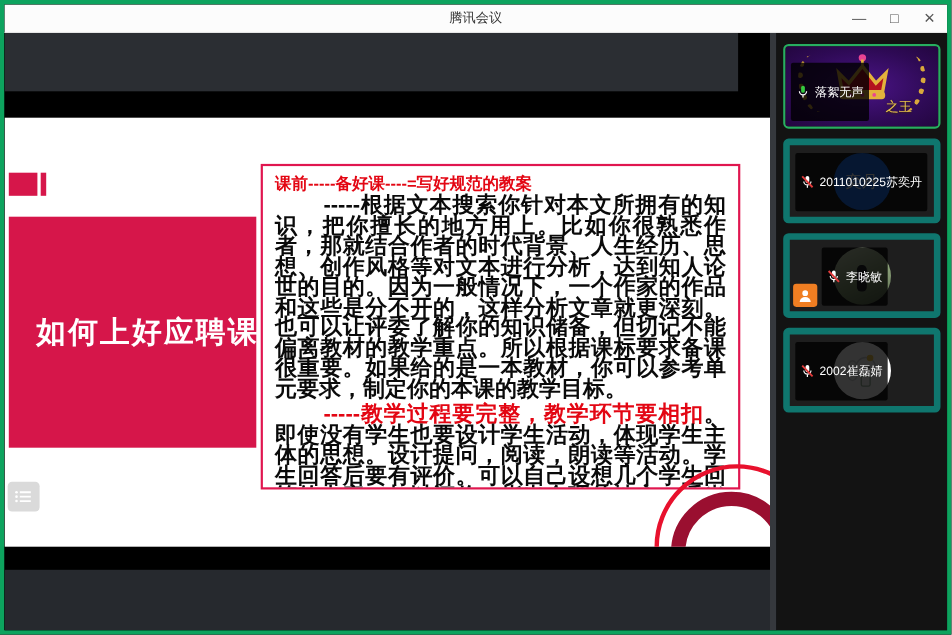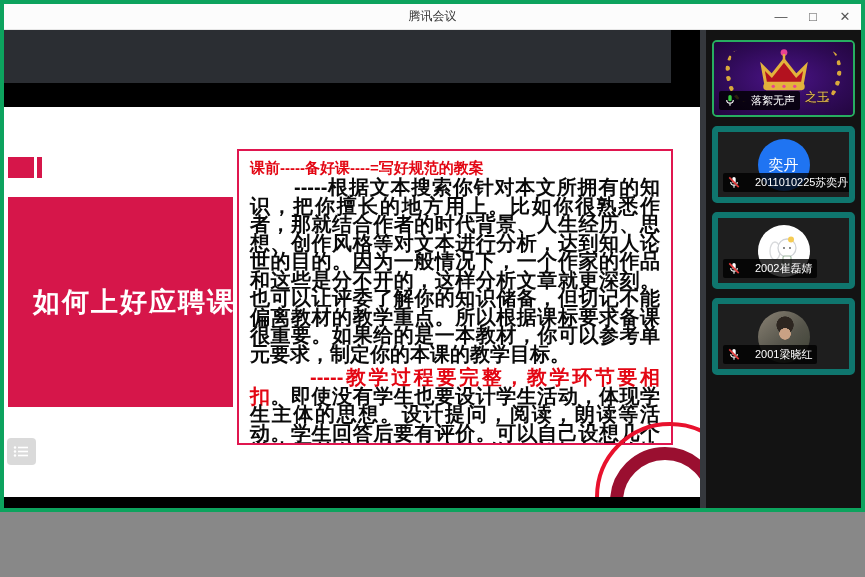--- a/index.html
+++ b/index.html
@@ -1,17 +1,17 @@
 <!DOCTYPE html>
 <html><head>
 <meta charset="utf-8">
 <style>
   html,body{margin:0;padding:0;background:#888;}
   *{box-sizing:border-box;}
-  .window{position:relative;width:865px;height:512px;border:4px solid #0DA35E;background:#000;
+  .window{position:relative;width:865px;height:577px;border:4px solid #0DA35E;background:#000;
           font-family:"Liberation Sans",sans-serif;overflow:hidden;}
   
   .titlebar{height:26px;background:#fcfcfc;border-bottom:1px solid #e6e6e6;
             display:flex;align-items:center;justify-content:center;position:relative;}
   .title{font-size:12px;color:#333;}
   .controls{position:absolute;right:8px;top:0;height:100%;display:flex;align-items:center;gap:16px;}
   .ctl{width:16px;text-align:center;color:#555;font-size:13px;line-height:16px;cursor:default;}
   
   .content{display:flex;height:543px;}
   .main{position:relative;width:702px;height:543px;background:#000;overflow:hidden;}
@@ -24,38 +24,38 @@
   .red-bar{position:absolute;left:33px;top:50px;width:5px;height:21px;background:#D6164A;}
   .banner{position:absolute;left:4px;top:90px;width:225px;height:210px;background:#D6164A;
           display:flex;align-items:center;justify-content:center;padding-left:28px;}
   .banner span{color:#fff;font-size:27px;font-weight:bold;letter-spacing:2px;white-space:nowrap;}
   .textbox{position:absolute;left:233px;top:42px;width:436px;height:296px;border:2px solid #E0164F;
            padding:7px 11px;overflow:hidden;background:#fff;}
   .tb-title{color:#E30613;font-weight:bold;font-size:15px;text-align:left;line-height:20px;}
   .tb-para{margin:0;font-size:20px;line-height:18.5px;color:#0a0a0a;text-align:justify;
            text-indent:2.2em;font-weight:600;}
   .tb-para + .tb-para{margin-top:5px;}
-  .tb-para .red{color:#E30613;font-weight:bold;margin-left:16px;}
+  .tb-para .red{color:#E30613;font-weight:bold;}
   .arc{position:absolute;border-radius:50%;}
   .arc.dark{right:-20px;bottom:-60px;width:110px;height:110px;border:13px solid #9A0F30;}
   .arc.bright{right:-45px;bottom:-75px;width:150px;height:150px;border:4px solid #E8112D;}
   
   .panel-btn{position:absolute;left:3px;top:408px;width:29px;height:27px;background:rgba(205,205,205,.75);
              border-radius:4px;display:flex;align-items:center;justify-content:center;cursor:pointer;}
   .share-label{position:absolute;left:3px;top:521px;height:20px;background:#000;display:flex;
                align-items:center;gap:4px;padding:0 8px 0 4px;color:#fff;font-size:13px;white-space:nowrap;}
   
   .sidebar{width:155px;height:543px;background:#131313;padding:10px 0 0 6px;overflow:hidden;}
   .tile{position:relative;width:143px;height:77px;background:#1E1E1E;border:6px solid #0f766e;
         border-radius:5px;margin-bottom:9px;overflow:hidden;cursor:pointer;}
   .tile.speaking{border:2px solid #27AE60;}
   .avatar{position:absolute;left:50%;top:7px;transform:translateX(-50%);width:52px;height:52px;
           border-radius:50%;display:flex;align-items:center;justify-content:center;overflow:hidden;}
-  .namebar{position:absolute;left:5px;bottom:5px;display:flex;align-items:center;gap:15px;
-           background:rgba(0,0,0,.8);padding:2px 5px;border-radius:2px;color:#fff;font-size:11px;
+  .namebar{position:absolute;left:5px;bottom:5px;display:flex;align-items:center;gap:5px;
+           background:rgba(0,0,0,.8);padding:19px 5px;border-radius:2px;color:#fff;font-size:11px;
            white-space:nowrap;max-width:132px;overflow:hidden;}
   
   .av-blue{background:#1F74F2;color:#fff;font-size:15px;}
   .av-photo-outdoor{background:linear-gradient(155deg,#cdd8bc,#8aa077 55%,#5a6a50);}
   .av-photo-outdoor::after{content:"";width:9px;height:24px;background:#23262b;border-radius:4px;
            display:block;margin-top:4px;}
   .av-plush{background:
       radial-gradient(circle at 64% 26%,#f0afc9 0 24%,transparent 25%),
       radial-gradient(circle at 30% 42%,#474754 0 14%,transparent 15%),
       radial-gradient(circle at 52% 62%,#ffffff 0 40%,transparent 41%),
@@ -161,20 +161,38 @@
           <svg width="12" height="13" viewBox="0 0 14 15">
             <rect x="5" y="1" width="4" height="7.5" rx="2" fill="#fff"></rect>
             <path d="M3.2 6.8 a3.8 3.8 0 0 0 7.6 0" fill="none" stroke="#fff" stroke-width="1.3"></path>
             <line x1="7" y1="11" x2="7" y2="13.5" stroke="#fff" stroke-width="1.3"></line>
             <line x1="1.5" y1="1.5" x2="12.5" y2="13" stroke="#E23B3B" stroke-width="2"></line>
           </svg>
           <span>2011010225苏奕丹</span>
         </div>
       </div>
 
+      <div class="tile">
+        <div class="avatar av-photo-outdoor"></div>
+        <div class="badge-person">
+          <svg width="14" height="14" viewBox="0 0 14 14">
+            <circle cx="7" cy="4.5" r="2.6" fill="#fff"></circle>
+            <path d="M2 12.5 a5 4.5 0 0 1 10 0 Z" fill="#fff"></path>
+          </svg>
+        </div>
+        <div class="namebar shifted">
+          <svg width="12" height="13" viewBox="0 0 14 15">
+            <rect x="5" y="1" width="4" height="7.5" rx="2" fill="#fff"></rect>
+            <path d="M3.2 6.8 a3.8 3.8 0 0 0 7.6 0" fill="none" stroke="#fff" stroke-width="1.3"></path>
+            <line x1="7" y1="11" x2="7" y2="13.5" stroke="#fff" stroke-width="1.3"></line>
+            <line x1="1.5" y1="1.5" x2="12.5" y2="13" stroke="#E23B3B" stroke-width="2"></line>
+          </svg>
+          <span>李晓敏</span>
+        </div>
+      </div>
 
 
       <div class="tile">
         <div class="avatar av-cartoon">
           <svg width="40" height="40" viewBox="0 0 40 40">
             <ellipse cx="11" cy="20" rx="5" ry="9" fill="#fff" stroke="#d8dadc" stroke-width="1.3"></ellipse>
             <circle cx="23" cy="17" r="9" fill="#fff" stroke="#cfd2d6" stroke-width="1.3"></circle>
             <circle cx="27" cy="8.5" r="3" fill="#F5CB53"></circle>
             <circle cx="20" cy="17" r="0.9" fill="#555"></circle>
               <circle cx="26" cy="17" r="0.9" fill="#555"></circle>
@@ -185,28 +203,16 @@
           <svg width="12" height="13" viewBox="0 0 14 15">
             <rect x="5" y="1" width="4" height="7.5" rx="2" fill="#fff"></rect>
             <path d="M3.2 6.8 a3.8 3.8 0 0 0 7.6 0" fill="none" stroke="#fff" stroke-width="1.3"></path>
             <line x1="7" y1="11" x2="7" y2="13.5" stroke="#fff" stroke-width="1.3"></line>
             <line x1="1.5" y1="1.5" x2="12.5" y2="13" stroke="#E23B3B" stroke-width="2"></line>
           </svg>
           <span>2002崔磊婧</span>
         </div>
       </div>
 
-      <div class="tile">
-        <div class="avatar av-portrait"></div>
-        <div class="namebar">
-          <svg width="12" height="13" viewBox="0 0 14 15">
-            <rect x="5" y="1" width="4" height="7.5" rx="2" fill="#fff"></rect>
-            <path d="M3.2 6.8 a3.8 3.8 0 0 0 7.6 0" fill="none" stroke="#fff" stroke-width="1.3"></path>
-            <line x1="7" y1="11" x2="7" y2="13.5" stroke="#fff" stroke-width="1.3"></line>
-            <line x1="1.5" y1="1.5" x2="12.5" y2="13" stroke="#E23B3B" stroke-width="2"></line>
-          </svg>
-          <span>2001梁晓红</span>
-        </div>
-      </div>
 
     </div>
   </div>
 </div>
 
 </body></html>

